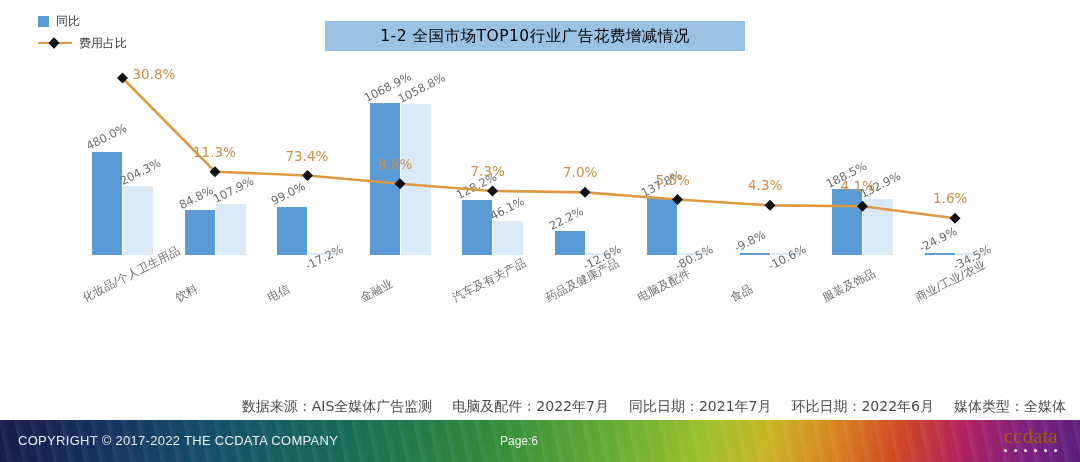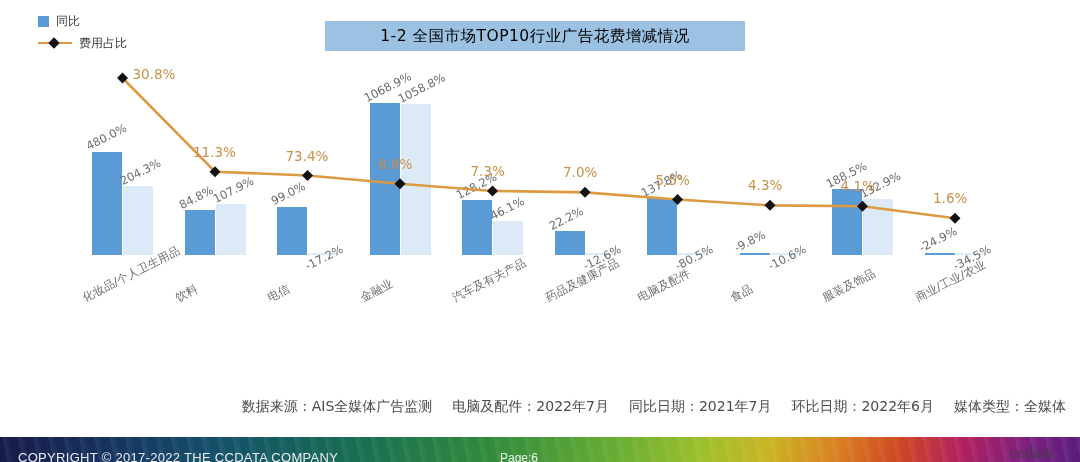--- a/index.html
+++ b/index.html
@@ -131,21 +131,21 @@
     font-size: 14px;
     color: #4a4a4a;
     white-space: nowrap;
     font-family: "DejaVu Sans", sans-serif;
   }
 
   
   #bottom-bar {
     position: absolute;
     left: 0; bottom: 0;
-    width: 1080px; height: 25px;
+    width: 1080px; height: 42px;
     overflow: hidden;
   }
   #bottom-grad {
     position: absolute; inset: 0;
     background: linear-gradient(100deg,
        #171a4a 0%,  #16325f 10%, #14506a 20%,
        #176b55 32%, #2f8a3c 45%, #67ad33 57%,
        #9dc02b 65%, #c9b524 71%, #d98420 77%,
        #cf4722 83%, #b02060 89%, #7b2080 95%, #5a1d7a 100%);
   }
@@ -172,22 +172,22 @@
     color: #eef3ee;
     font-size: 12px;
     font-family: "Liberation Sans", sans-serif;
   }
   #logo {
     position: absolute;
     right: 22px; top: 6px;
     text-align: center;
   }
   #logo-text {
-    color: #404040;
-    font-size: 16px;
+    color: #a16207;
+    font-size: 20px;
     font-family: "Liberation Serif", serif;
     line-height: 20px;
     letter-spacing: 0.5px;
   }
   #logo-dots {
     margin-top: 3px;
     display: flex;
     gap: 7px;
     justify-content: center;
   }

